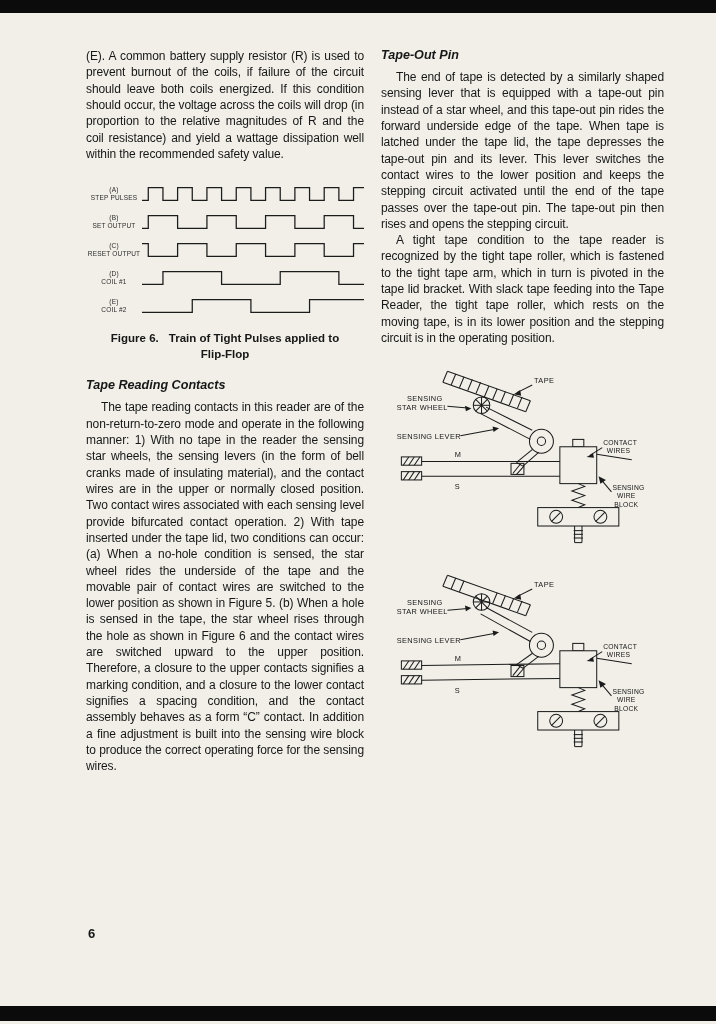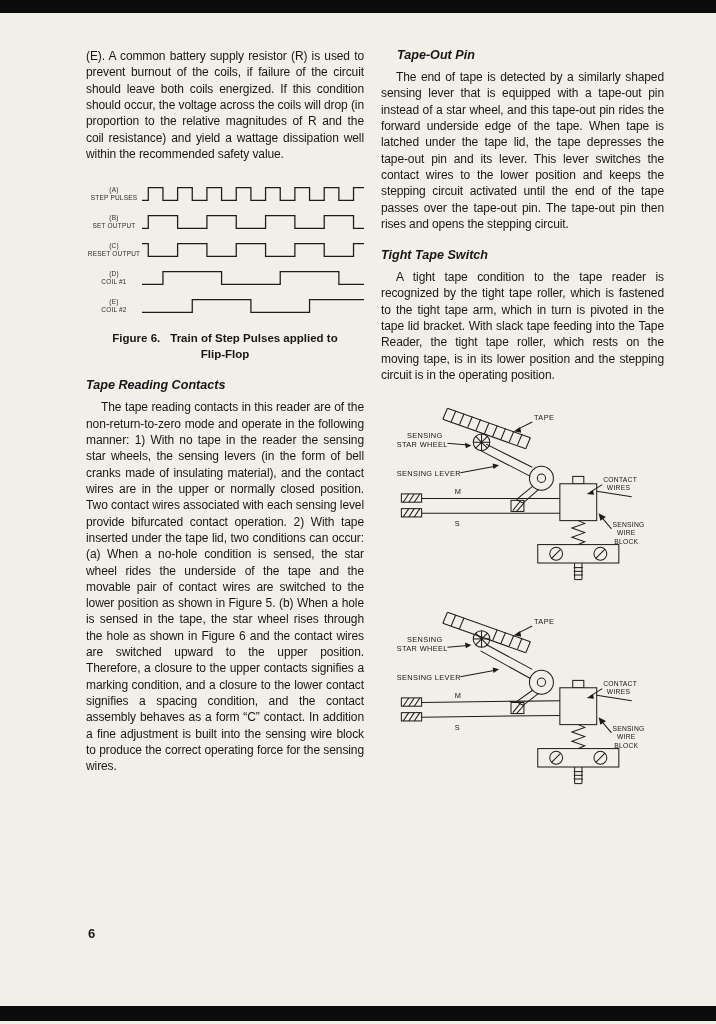--- a/index.html
+++ b/index.html
@@ -14,21 +14,21 @@
   .scanbar.bottom { bottom:3px; height:15px; }
 
   .content { position:absolute; top:48px; left:86px; display:flex; gap:17px; }
   .col { display:flex; flex-direction:column; }
   .col.left { width:278px; }
   .col.right { width:283px; }
 
   p.body { font-size:12px; line-height:1.36; text-align:justify; letter-spacing:-0.1px; }
   p.indent { text-indent:15px; }
   h3.head { font-size:12.6px; font-weight:700; font-style:italic; margin:16px 0 7px; }
-  .col.right h3.first { margin-top:0;margin-left:16px; }
+  .col.right h3.first { margin-top:0; }
 
   
   .fig4 { margin-top:18px; }
   .wrow { display:flex; align-items:center; height:28px; }
   .wlabel { width:56px; text-align:center; font-size:6.5px; line-height:1.3; color:#2a2a2a; letter-spacing:.2px; }
   .wave { flex:1; height:20px; }
   .wave path { fill:none; stroke:#1c1c1c; stroke-width:1.2; }
 
   .fcap { margin:10px auto 0; text-align:center; font-weight:700; font-size:11.5px; line-height:1.4; }
   .fcap.narrow { width:236px; }
@@ -98,33 +98,32 @@
         <div class="wrow">
           <div class="wlabel">
             <div>(E)</div>
             <div>COIL #2</div>
           </div>
           <svg class="wave" viewBox="0 0 212 22" preserveAspectRatio="none">
             <path d="M0 18 H48 V4 H104 V18 H160 V4 H212"></path>
           </svg>
         </div>
         <div class="fcap narrow">
-          <span class="fnum">Figure 6.</span><span>Train of Step Pulses applied to Flip-Flop</span>
+          <span class="fnum">Figure 6.</span><span>Train of Tight Pulses applied to Flip-Flop</span>
         </div>
       </div>
 
       <h3 class="head">Tape Reading Contacts</h3>
       <p class="body indent">The tape reading contacts in this reader are of the non-return-to-zero mode and operate in the following manner: 1) With no tape in the reader the sensing star wheels, the sensing levers (in the form of bell cranks made of insulating material), and the contact wires are in the upper or normally closed position. Two contact wires associated with each sensing level provide bifurcated contact operation. 2) With tape inserted under the tape lid, two conditions can occur: (a) When a no-hole condition is sensed, the star wheel rides the underside of the tape and the movable pair of contact wires are switched to the lower position as shown in Figure 5. (b) When a hole is sensed in the tape, the star wheel rises through the hole as shown in Figure 6 and the contact wires are switched upward to the upper position. Therefore, a closure to the upper contacts signifies a marking condition, and a closure to the lower contact signifies a spacing condition, and the contact assembly behaves as a form “C” contact. In addition a fine adjustment is built into the sensing wire block to produce the correct operating force for the sensing wires.</p>
     </div>
 
     <div class="col right">
       <h3 class="head first">Tape-Out Pin</h3>
       <p class="body indent">The end of tape is detected by a similarly shaped sensing lever that is equipped with a tape-out pin instead of a star wheel, and this tape-out pin rides the forward underside edge of the tape. When tape is latched under the tape lid, the tape depresses the tape-out pin and its lever. This lever switches the contact wires to the lower position and keeps the stepping circuit activated until the end of the tape passes over the tape-out pin. The tape-out pin then rises and opens the stepping circuit.</p>
 
-      <h3 class="head">Tight Tape Switch</h3>
       <p class="body indent">A tight tape condition to the tape reader is recognized by the tight tape roller, which is fastened to the tight tape arm, which in turn is pivoted in the tape lid bracket. With slack tape feeding into the Tape Reader, the tight tape roller, which rests on the moving tape, is in its lower position and the stepping circuit is in the operating position.</p>
 
       <div class="mechfig">
         <svg class="mech" viewBox="0 0 280 208">
           <g>
             <line x1="58" y1="10" x2="148" y2="42"></line>
               <line x1="53" y1="22" x2="143" y2="54"></line>
             <line x1="58" y1="10" x2="53" y2="22"></line>
               <line x1="148" y1="42" x2="143" y2="54"></line>
             <line x1="67" y1="13" x2="62" y2="25"></line>

